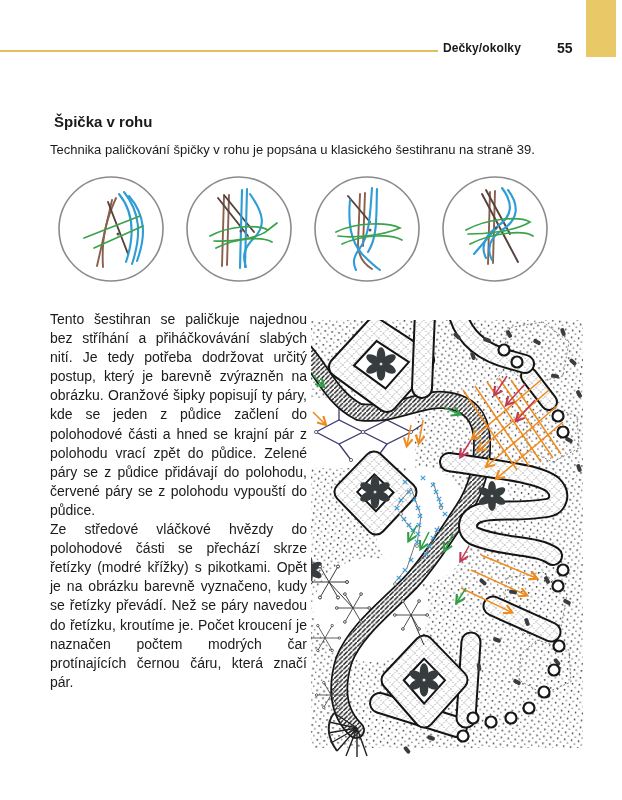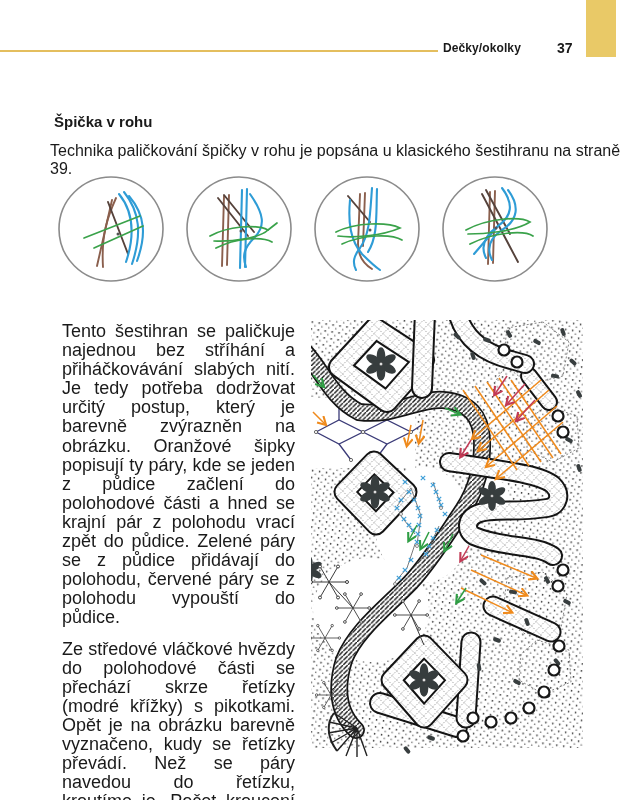--- a/index.html
+++ b/index.html
@@ -5,35 +5,35 @@
   html,body{margin:0;padding:0;}
   body{
     width:622px;height:800px;background:#ffffff;position:relative;overflow:hidden;
     font-family:"Liberation Sans", sans-serif;color:#1a1a1a;
   }
   .hdr-rule{position:absolute;left:0;top:50px;width:438px;height:2px;background:#e4be5e;}
   .hdr-label{position:absolute;left:443px;top:41px;font-size:12px;font-weight:bold;letter-spacing:.1px;}
   .hdr-num{position:absolute;left:557px;top:40px;font-size:14px;font-weight:bold;}
   .hdr-tab{position:absolute;left:586px;top:0;width:30px;height:57px;background:#e9c967;}
   .title{position:absolute;left:50px;top:109px;font-size:15px;font-weight:bold;margin:4px;}
-  .intro{position:absolute;left:50px;top:142px;font-size:16px;margin:0;}
+  .intro{position:absolute;left:50px;top:142px;font-size:13px;margin:0;}
   .circles{position:absolute;left:56px;top:174px;display:flex;gap:18px;}
   .postup{position:absolute;left:50px;top:310px;width:257px;}
   .postup h2{font-size:21px;margin:0 0 13px 0;letter-spacing:.2px;}
-  .postup p{font-size:18px;line-height:19.1px;text-align:justify;margin:12px;}
+  .postup p{font-size:14px;line-height:19.1px;text-align:justify;margin:0;}
   .figure{position:absolute;left:311px;top:320px;width:281px;height:437px;}
 </style>
 </head>
 <body>
 
 <div class="page">
 
   <div class="hdr-rule"></div>
   <div class="hdr-label">Dečky/okolky</div>
-  <div class="hdr-num">37</div>
+  <div class="hdr-num">55</div>
   <div class="hdr-tab"></div>
 
   <h1 class="title">Špička v rohu</h1>
   <p class="intro">Technika paličkování špičky v rohu je popsána u klasického šestihranu na straně 39.</p>
 
   <div class="circles">
     <svg width="110" height="110" viewBox="0 0 110 110">
       <circle cx="55" cy="55" r="52" fill="#fff" stroke="#8b8b8b" stroke-width="1.6"></circle>
       <g fill="none" stroke-linecap="round">
         <path d="M41,92 L56,26" stroke="#8a5f4d" stroke-width="1.9"></path>

